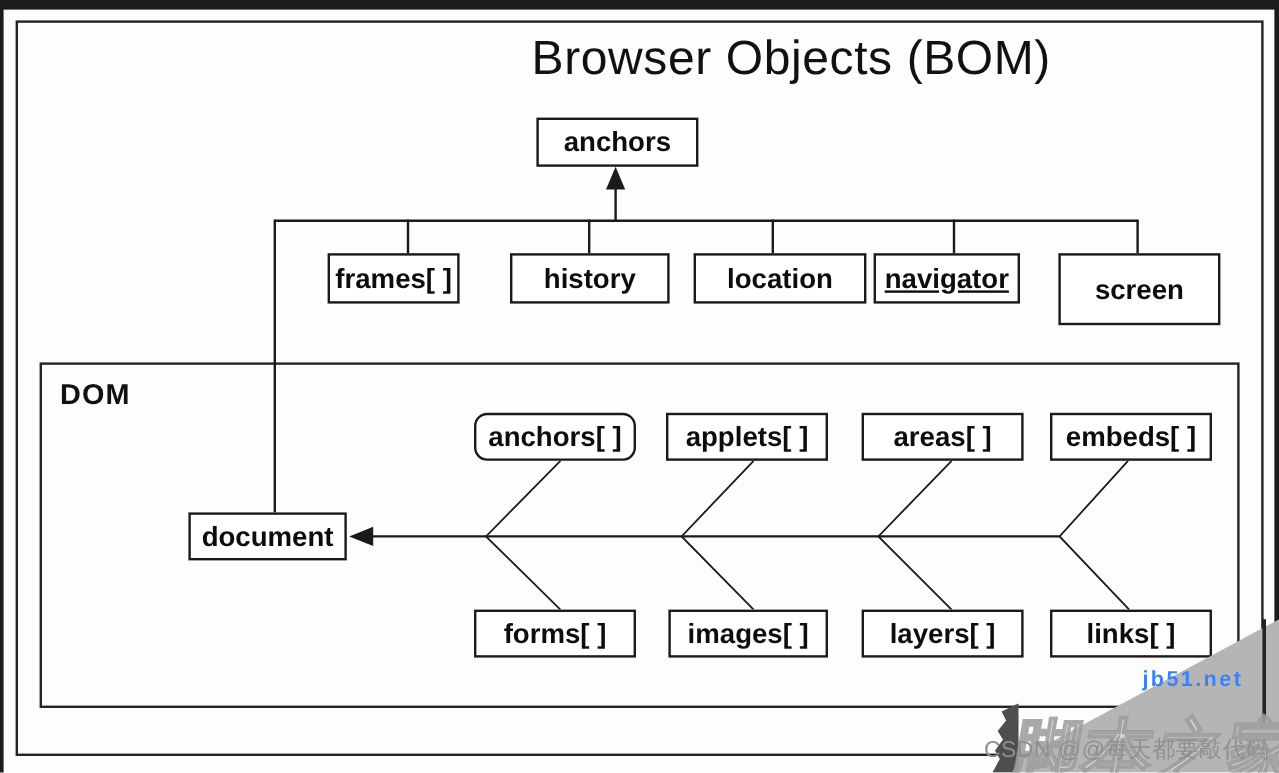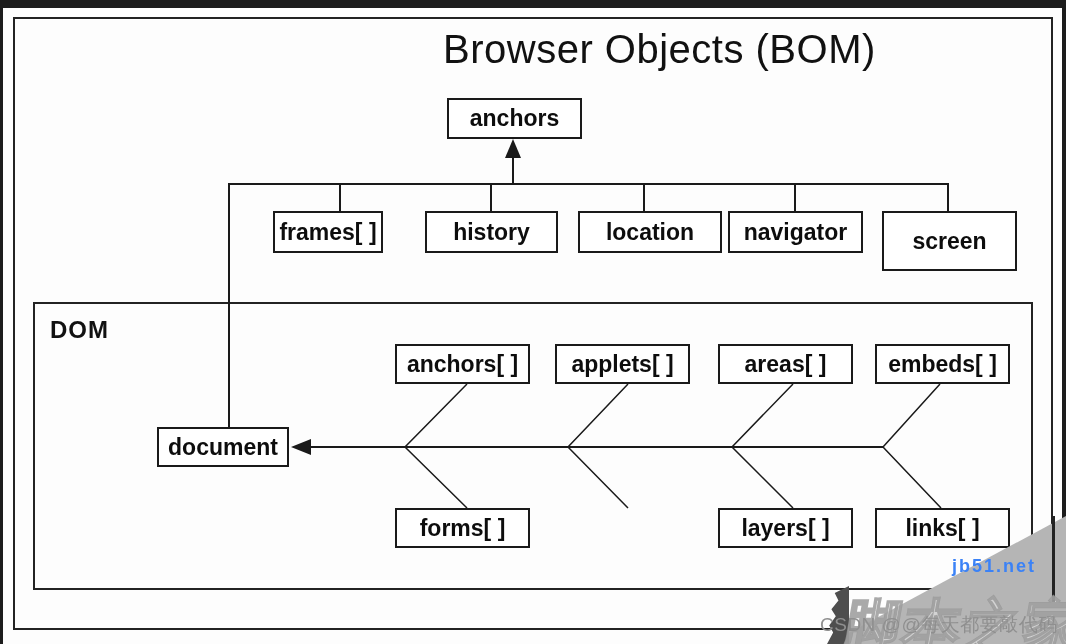--- a/index.html
+++ b/index.html
@@ -111,31 +111,32 @@
     </g>
     <polygon points="505,158 521,158 513,139" fill="#1a1a1a"></polygon>
     <polygon points="311,439 311,455 291,447" fill="#1a1a1a"></polygon>
   </svg>
 
   <div class="node" style="left:447px;top:98px;width:135px;height:41px;">anchors</div>
 
   <div class="node" style="left:273px;top:211px;width:110px;height:42px;">frames[ ]</div>
   <div class="node" style="left:425px;top:211px;width:133px;height:42px;">history</div>
   <div class="node" style="left:578px;top:211px;width:144px;height:42px;">location</div>
-  <div class="node" style="left:728px;top:211px;width:135px;height:42px;">navigator</div>
+  <div class="node" style="left:728px;top:211px;width:122px;height:42px;text-decoration:underline;">navigator</div>
   <div class="node" style="left:882px;top:211px;width:135px;height:60px;">screen</div>
 
-  <div class="node" style="left:395px;top:344px;width:135px;height:40px;">anchors[ ]</div>
+  <div class="node" style="left:395px;top:344px;width:135px;height:40px;border-radius:11px;">anchors[ ]</div>
   <div class="node" style="left:555px;top:344px;width:135px;height:40px;">applets[ ]</div>
   <div class="node" style="left:718px;top:344px;width:135px;height:40px;">areas[ ]</div>
   <div class="node" style="left:875px;top:344px;width:135px;height:40px;">embeds[ ]</div>
 
   <div class="node" style="left:395px;top:508px;width:135px;height:40px;">forms[ ]</div>
 
   <div class="node" style="left:157px;top:427px;width:132px;height:40px;">document</div>
+  <div class="node" style="left:557px;top:508px;width:133px;height:40px;">images[ ]</div>
   <div class="node" style="left:718px;top:508px;width:135px;height:40px;">layers[ ]</div>
   <div class="node" style="left:875px;top:508px;width:135px;height:40px;">links[ ]</div>
 
   <div class="page-curl"></div>
   <div class="page-curl-shadow"></div>
   <div class="border-seg"></div>
   <div class="wm-bg">脚本之家</div>
   <div class="wm-site">jb51.net</div>
   <div class="wm-csdn">CSDN @@每天都要敲代码</div>
 

